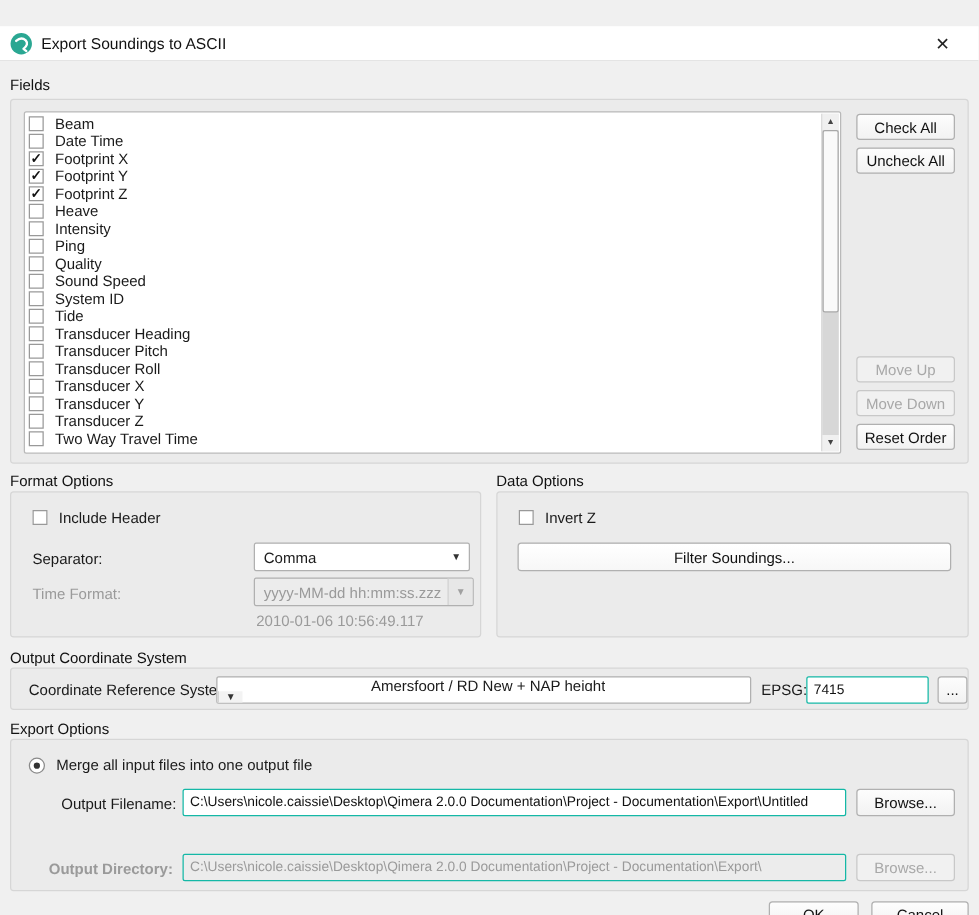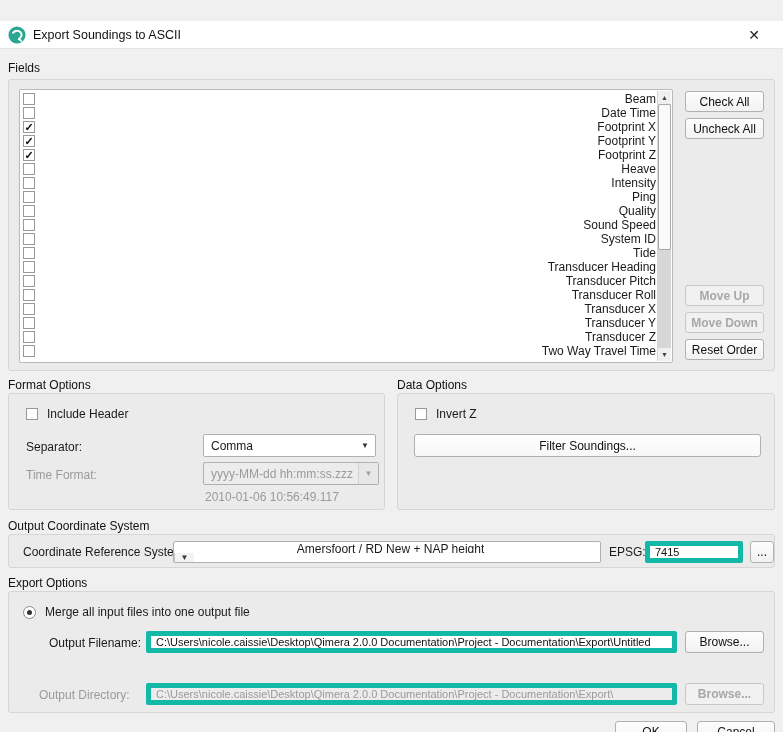--- a/index.html
+++ b/index.html
@@ -33,21 +33,21 @@
     position: absolute; background: #ebebeb;
     border: 1px solid #d6d6d6; border-radius: 3px;
   }
 
   
   .listbox {
     position: absolute; background: #ffffff;
     border: 1px solid #b9b9b9; border-radius: 2px; overflow: hidden;
   }
   .list-items { position: absolute; top: 2px; left: 3px; right: 16px; }
-  .list-item { display: flex; align-items: center; height: 14px; justify-content: space-between; }
+  .list-item { display: flex; align-items: center; height: 14px; }
   .checkbox {
     width: 12px; height: 12px; background: #fff; border: 1px solid #999;
     display: inline-flex; align-items: center; justify-content: center;
     font-size: 11px; font-weight: bold; color: #111; flex: 0 0 12px;
     line-height: 10px;
   }
   .item-label { margin-left: 9px; white-space: nowrap; }
 
   
   .scrollbar {
@@ -69,21 +69,21 @@
 
   
   .btn {
     position: absolute;
     background: linear-gradient(#fdfdfd, #f2f2f2);
     border: 1px solid #b0b0b0; border-radius: 3px;
     font-family: "Liberation Sans", sans-serif; font-size: 12px; color: #111;
     display: flex; align-items: center; justify-content: center;
     cursor: default; white-space: nowrap;
   }
-  .btn.disabled { color: #a8a8a8; border-color: #c8c8c8; background: #f1f1f1; font-weight: bold; }
+  .btn.disabled { color: #a8a8a8; border-color: #c8c8c8; background: #f1f1f1; }
   .btn.big { background: linear-gradient(#ffffff, #f7f7f7); }
 
   
   .combo {
     position: absolute; height: 23px; background: #ffffff;
     border: 1px solid #b0b0b0; border-radius: 2px;
     display: flex; align-items: center;
   }
   .combo-text { flex: 1; padding-left: 7px; white-space: nowrap; overflow: hidden; }
   .combo-arrow {
@@ -91,21 +91,21 @@
     font-size: 8px; color: #333;
   }
   .combo-arrow.sep { border-left: 1px solid #c9c9c9; background: #f3f3f3; }
   .combo.disabled { background: #ececec; color: #9a9a9a; }
   .combo.disabled .combo-arrow { color: #a0a0a0; }
   .combo.disabled .combo-arrow.sep { background: #e7e7e7; border-left-color: #d2d2d2; }
 
   
   .field {
     position: absolute; height: 22px; background: #fff;
-    border: 5px solid #14b8a6; border-radius: 2px;
+    border: 1px solid #14b8a6; border-radius: 2px;
     font-family: "Liberation Sans", sans-serif; font-size: 11px; color: #111;
     padding: 0 5px;
   }
   .field:disabled, .field.disabled { background: #ececec; color: #9a9a9a; }
 
   
   .radio {
     width: 13px; height: 13px; border-radius: 50%;
     border: 1px solid #8a8a8a; background: #fff; display: inline-block; position: relative;
     flex: 0 0 13px;
@@ -272,21 +272,21 @@
 
   <div class="section-label" style="left:8px; top:555px;">Export Options</div>
   <div class="groupbox" style="left:8px; top:570px; width:767px; height:122px;padding-left:14px;">
     <div class="inline-row" style="left:14px; top:13px;">
       <span class="radio selected"></span>
       <span class="lbl">Merge all input files into one output file</span>
     </div>
     <div class="lbl" style="position:absolute; left:40px; top:44px;">Output Filename:</div>
     <input class="field" style="left: 137px; top: 39px; width: 531px;" value="C:\Users\nicole.caissie\Desktop\Qimera 2.0.0 Documentation\Project - Documentation\Export\Untitled">
     <button class="btn" style="left:676px; top:39px; width:79px; height:22px;">Browse...</button>
-    <div class="lbl gray" style="position:absolute; left:30px; top:96px;">Output Directory:</div>
+    <div class="lbl gray" style="position:absolute; left:30px; top:96px;font-weight:bold;">Output Directory:</div>
     <input class="field disabled" disabled="" style="left: 137px; top: 91px; width: 531px;" value="C:\Users\nicole.caissie\Desktop\Qimera 2.0.0 Documentation\Project - Documentation\Export\">
     <button class="btn disabled" style="left:676px; top:91px; width:79px; height:22px;">Browse...</button>
   </div>
 
   <button class="btn" style="left:615px; top:700px; width:72px; height:22px;">OK</button>
   <button class="btn" style="left:697px; top:700px; width:78px; height:22px;">Cancel</button>
 
 </div>
 
 </body></html>

